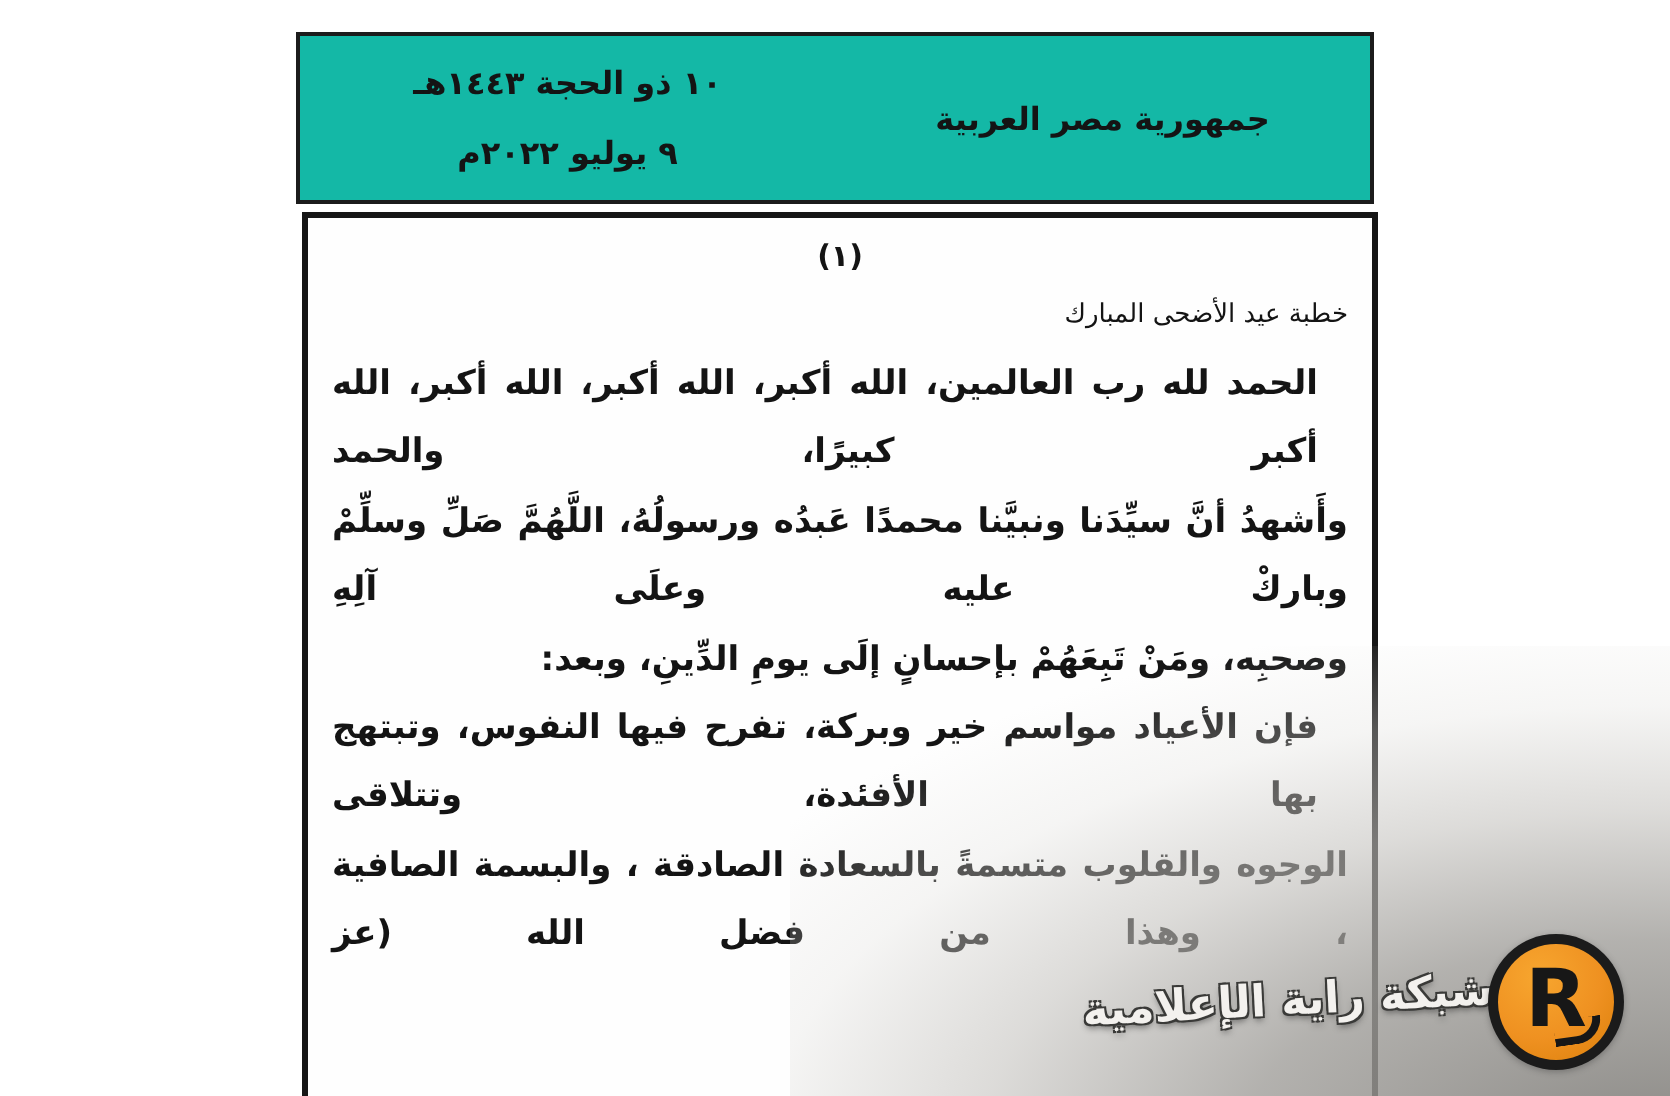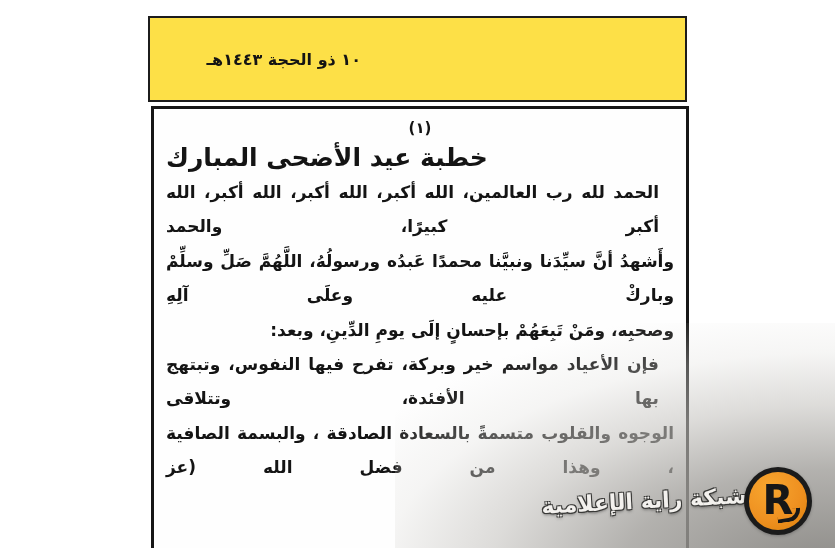--- a/index.html
+++ b/index.html
@@ -5,35 +5,35 @@
   * { margin:0; padding:0; box-sizing:border-box; }
   html,body { background:#ffffff; }
   body { width:835px; height:548px; overflow:hidden; position:relative;
          font-family:"DejaVu Sans", sans-serif; color:#141414; }
 
   .screen { position:absolute; inset:0; background:#ffffff; }
 
   
   .header-box {
     position:absolute; left:148px; top:16px; width:539px; height:86px;
-    border:2px solid #1c1c1c; background:#fde047;
+    border:2px solid #1c1c1c; background:#14b8a6;
     display:flex; flex-direction:row; align-items:center;
   }
   .header-col { flex:1 1 50%; text-align:center; direction:rtl;
     font-weight:bold; font-size:16px; line-height:35px; }
 
   
   .main-box {
     position:absolute; left:151px; top:106px; width:538px; height:500px;
     border:3px solid #161616; background:#fefefe;
     padding:4px 12px 0 12px;
   }
   .page-number { text-align:center; font-size:15px; font-weight:bold;
     height:30px; line-height:30px; direction:rtl; }
-  .doc-title { text-align:left; font-size:25px; font-weight:bold;
+  .doc-title { text-align:right; font-size:13px; font-weight:normal;
     height:32px; line-height:30px; direction:rtl; }
   .body-text { direction:rtl; font-size:17px; font-weight:bold;
     line-height:34.4px; }
   .ln { direction:rtl; text-align:justify; text-align-last:justify;
     white-space:normal; }
   .ln.end { text-align:right; text-align-last:right; }
   .ln.indent { padding-right:15px; }
 
   
   .shade {
@@ -84,22 +84,24 @@
   }
 </style>
 </head>
 <body>
 
 <div class="screen">
 
   <div class="header-box">
     <div class="header-col">
       <div>١٠ ذو الحجة ١٤٤٣هـ</div>
+      <div>٩ يوليو  ٢٠٢٢م</div>
     </div>
     <div class="header-col">
+      <div>جمهورية مصر العربية</div>
     </div>
   </div>
 
   <div class="main-box">
     <div class="page-number">(١)</div>
     <div class="doc-title">خطبة عيد الأضحى المبارك</div>
     <div class="body-text">
       <div class="ln indent">الحمد لله رب العالمين، الله أكبر، الله أكبر، الله أكبر، الله أكبر كبيرًا، والحمد</div>
       <div class="ln">وأَشهدُ أنَّ سيِّدَنا ونبيَّنا محمدًا عَبدُه ورسولُهُ، اللَّهُمَّ صَلِّ وسلِّمْ وباركْ عليه وعلَى آلِهِ</div>
       <div class="ln end">وصحبِه، ومَنْ تَبِعَهُمْ بإحسانٍ إلَى يومِ الدِّينِ، وبعد:</div>

